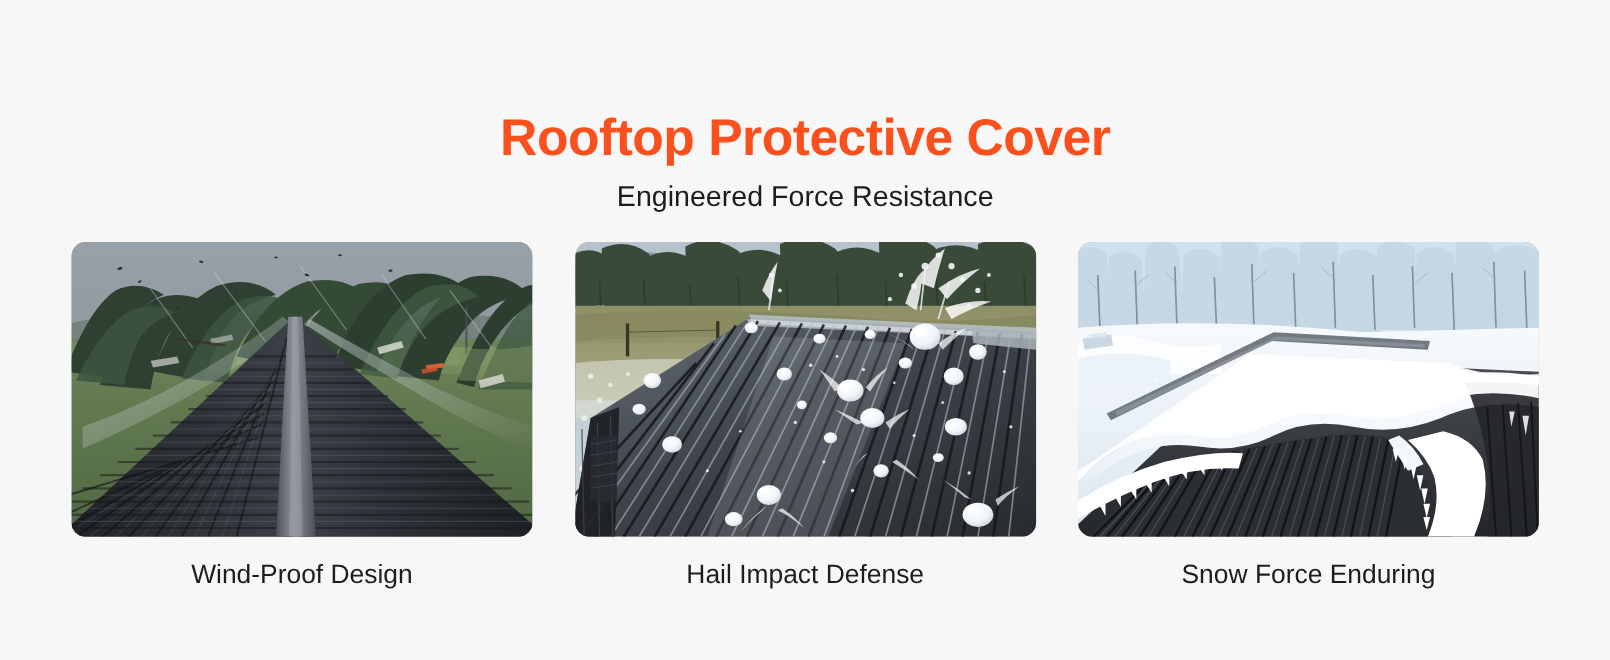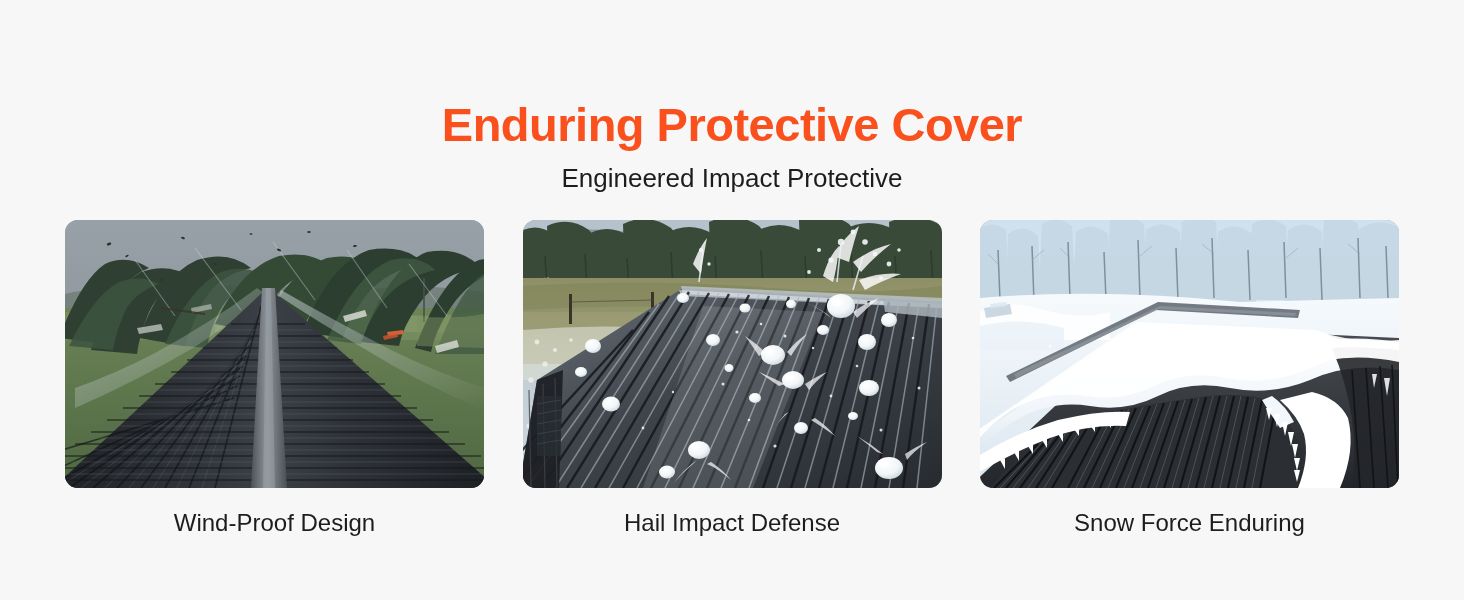--- a/index.html
+++ b/index.html
@@ -84,22 +84,22 @@
     color: #1d1d1f;
     text-align: center;
     white-space: nowrap;
   }
 </style>
 </head>
 <body>
 
 <div class="banner">
 
-  <div class="headline">Enduring Protective Cover</div>
-  <div class="subhead">Engineered Impact Protective</div>
+  <div class="headline">Rooftop Protective Cover</div>
+  <div class="subhead">Engineered Force Resistance</div>
 
   <div class="cards">
 
     <div class="card">
       <div class="card-photo">
         <svg viewBox="0 0 419 268" preserveAspectRatio="none" aria-hidden="true">
           <defs>
             <linearGradient id="w-sky" x1="0" y1="0" x2="0" y2="1">
               <stop offset="0%" stop-color="#98a1a7"></stop>
               <stop offset="55%" stop-color="#8b949b"></stop>

